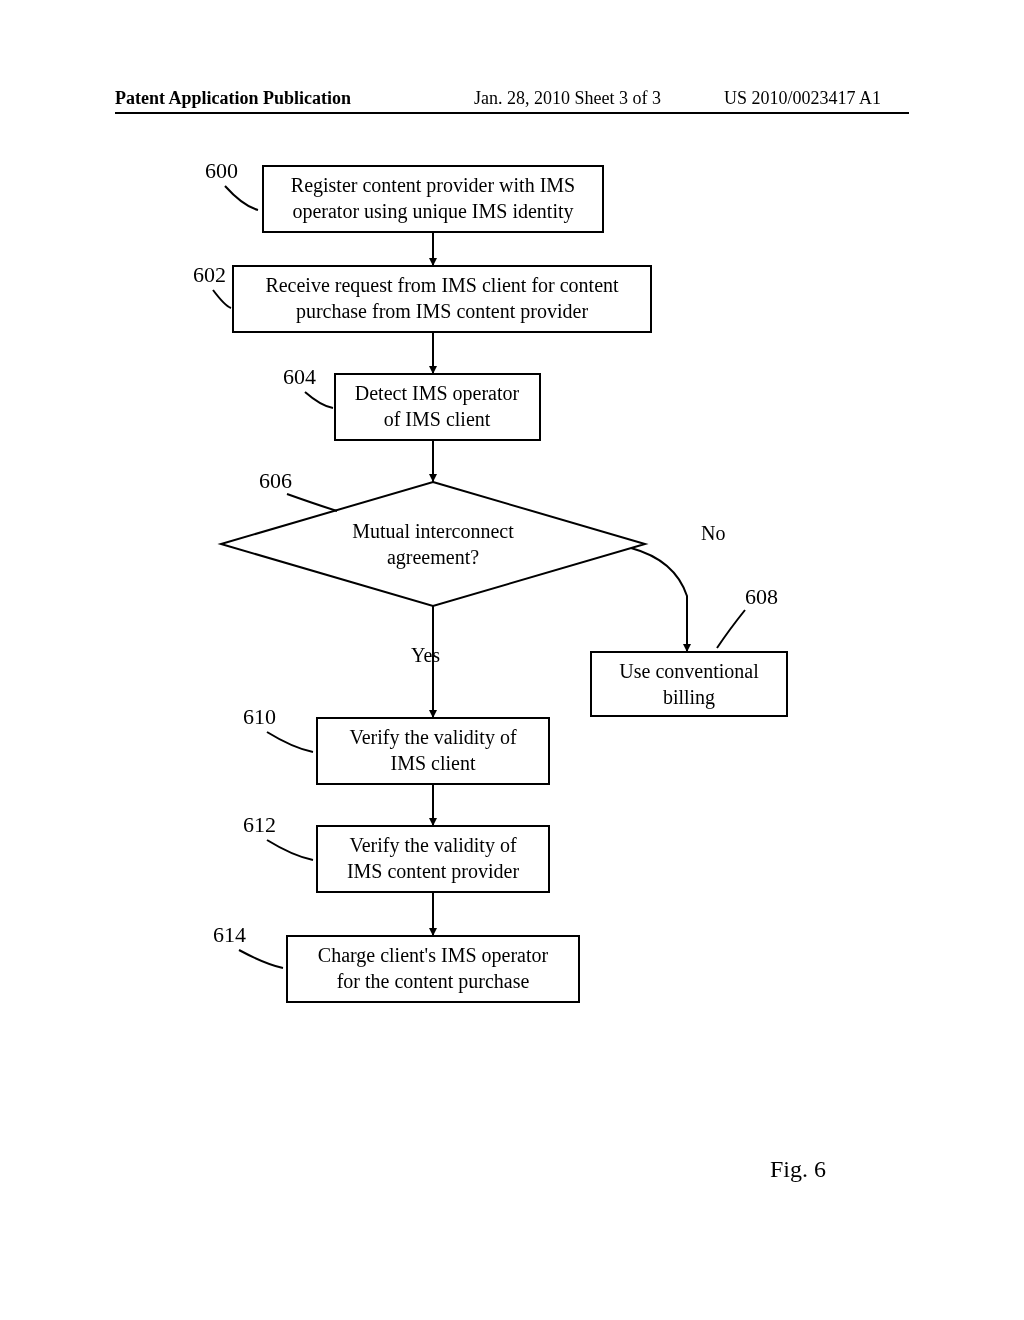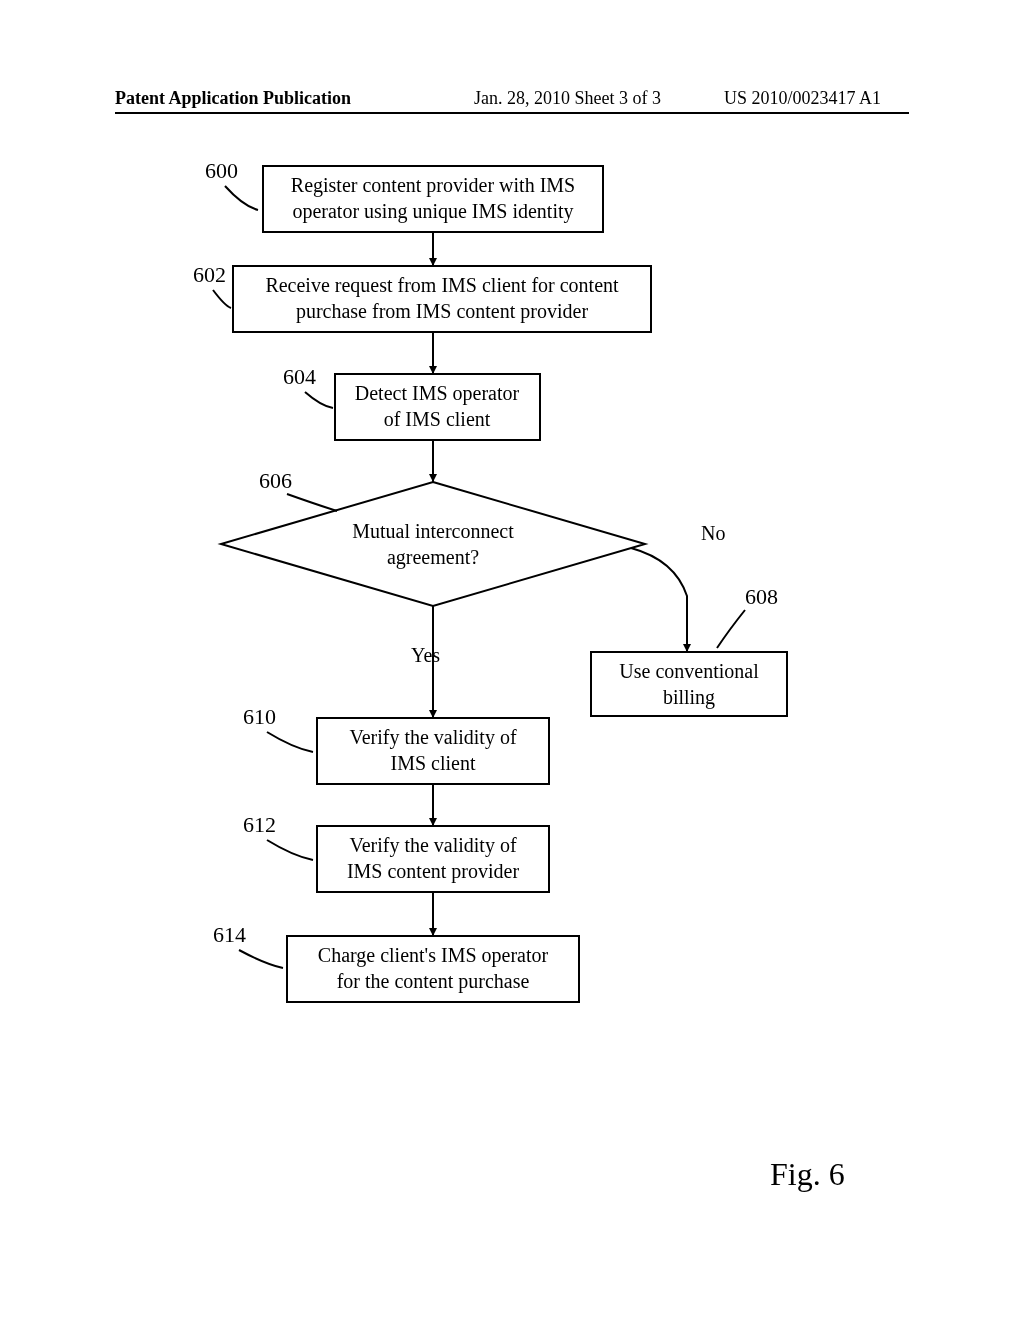--- a/index.html
+++ b/index.html
@@ -26,21 +26,21 @@
     position: absolute;
     top: 112px;
     left: 115px;
     width: 794px;
     border-top: 2px solid #000;
   }
   .figlabel {
     position: absolute;
     top: 1156px;
     left: 770px;
-    font-size: 32px;
+    font-size: 24px;
   }
   .svgwrap {
     position: absolute;
     top: 146px;
     left: 115px;
     text-align: center;
   }
   .node text, .label text, .edge text {
     font-family: "Times New Roman", Times, serif;
   }

